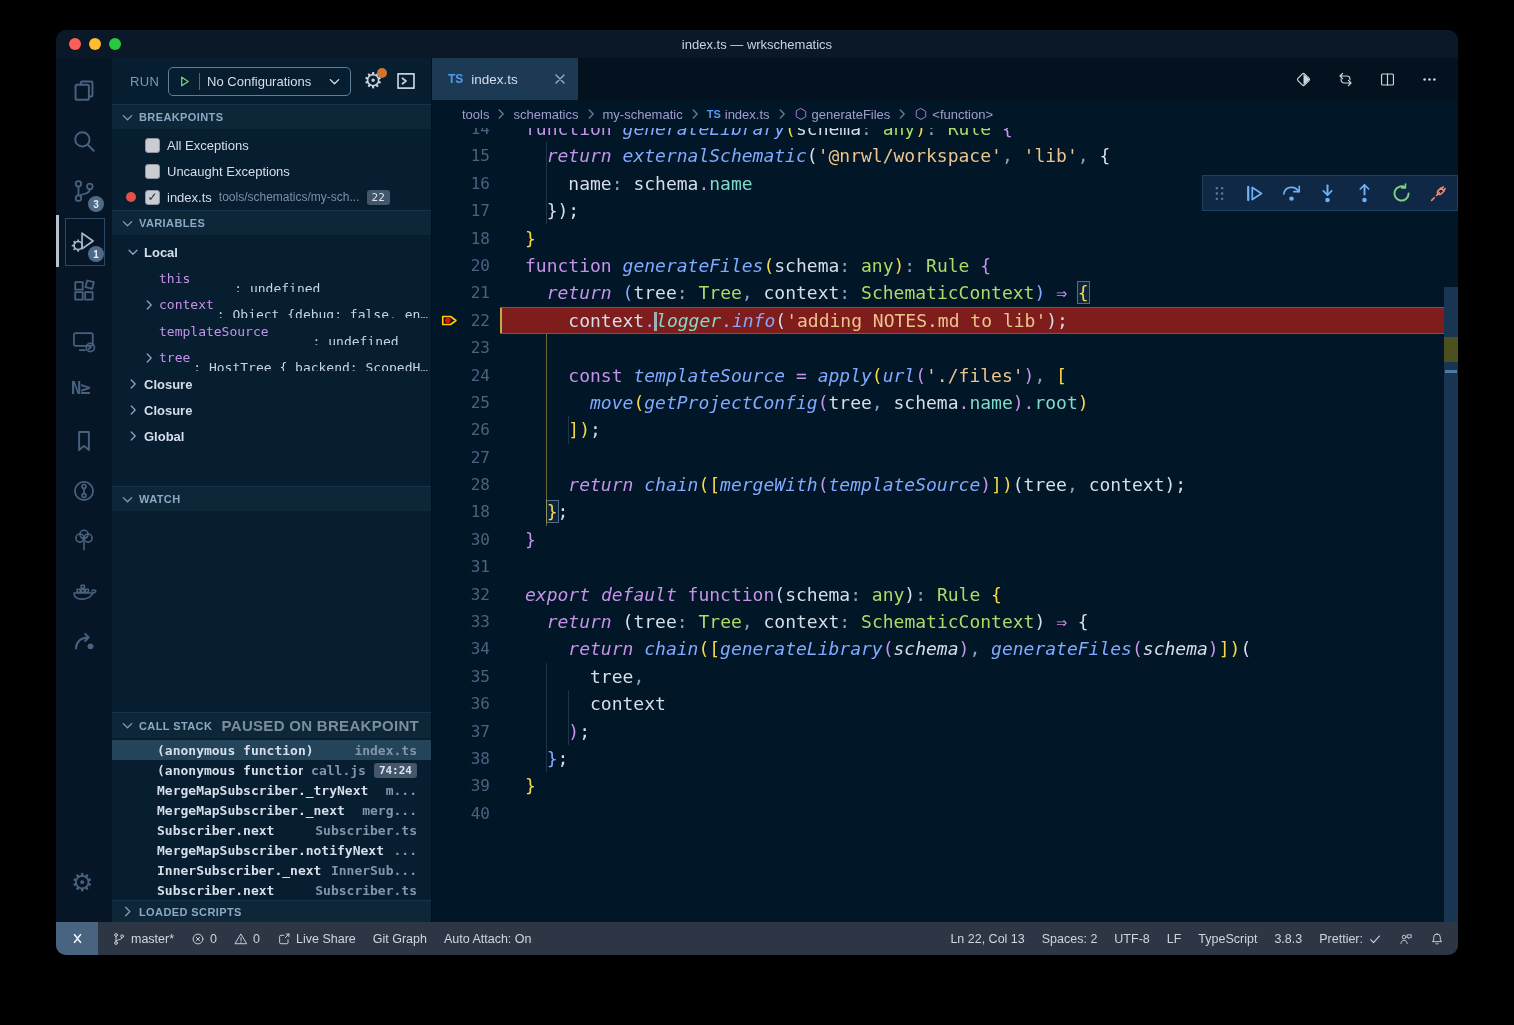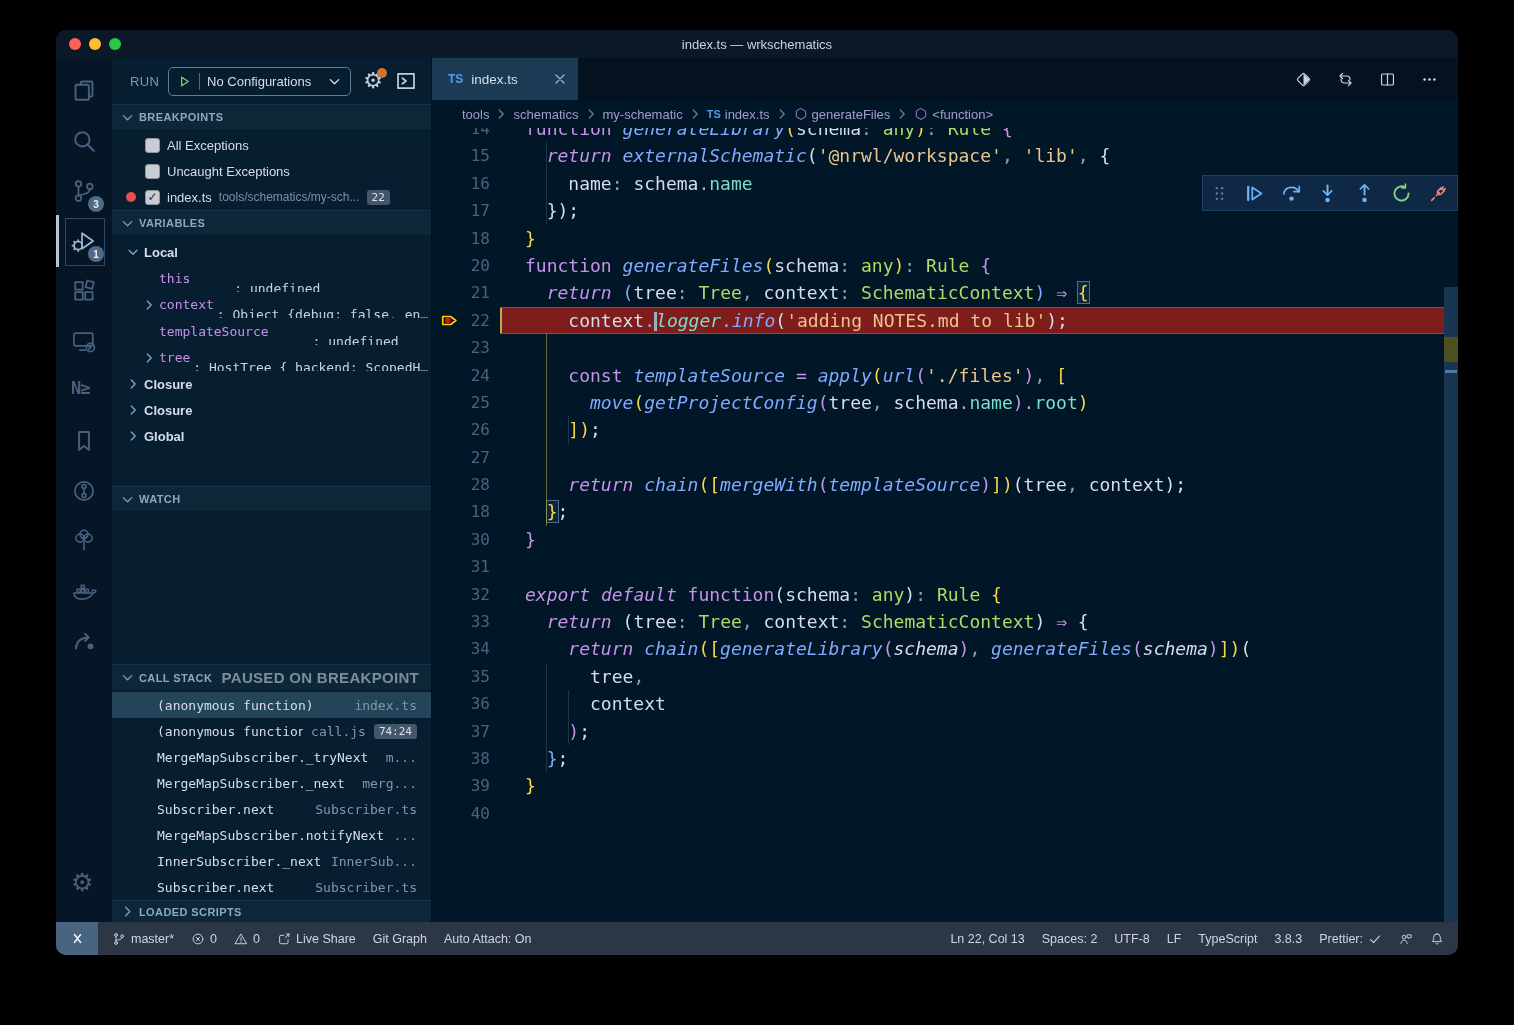--- a/index.html
+++ b/index.html
@@ -65,21 +65,21 @@
   .scoperow{height:26px;display:flex;align-items:center;gap:4px;padding-left:14px;color:#d6deeb;
     font-family:"Liberation Sans",sans-serif;font-weight:bold;font-size:13px;}
   .scoperow .ic,.varrow .ic{width:14px;height:14px;color:#8ba3bd;flex:none;}
   .varrow{height:26.5px;display:flex;align-items:center;gap:3px;padding-left:30px;white-space:nowrap;overflow:hidden;}
   .varrow.noexp{padding-left:47px;gap:44px;}
   .vname{color:#c792ea;}
   .vval{color:#c7d4e2;margin-top:20px;}
   .spacer37{height:37px;flex:none;}
   .watchbody{flex:1;min-height:0;}
   .cs-items{flex:none;font-family:"DejaVu Sans Mono",monospace;font-size:13px;padding-top:2px;}
-  .csrow{height:26px;display:flex;align-items:center;padding:0 14px 0 45px;color:#d6deeb;gap:8px;}
+  .csrow{height:20px;display:flex;align-items:center;padding:0 14px 0 45px;color:#d6deeb;gap:8px;font-weight:bold;}
   .csrow.sel{background:#234459;}
   .csfn{white-space:nowrap;overflow:hidden;}
   .csfile{margin-left:auto;color:#8296ab;white-space:nowrap;}
   
   .editor{flex:1;display:flex;flex-direction:column;min-width:0;position:relative;background:#011627;}
   .tabstrip{height:42px;background:#04111f;display:flex;align-items:stretch;flex:none;}
   .tab{width:146px;background:#1d3a55;display:flex;align-items:center;gap:8px;padding:0 10px 0 16px;
     font-size:13.5px;color:#d6deeb;box-sizing:border-box;}
   .tsic{color:#519aee;font-weight:bold;font-size:12px;font-family:"Liberation Sans",sans-serif;}
   .tab .closex{width:16px;height:16px;color:#9db2c7;margin-left:auto;}

